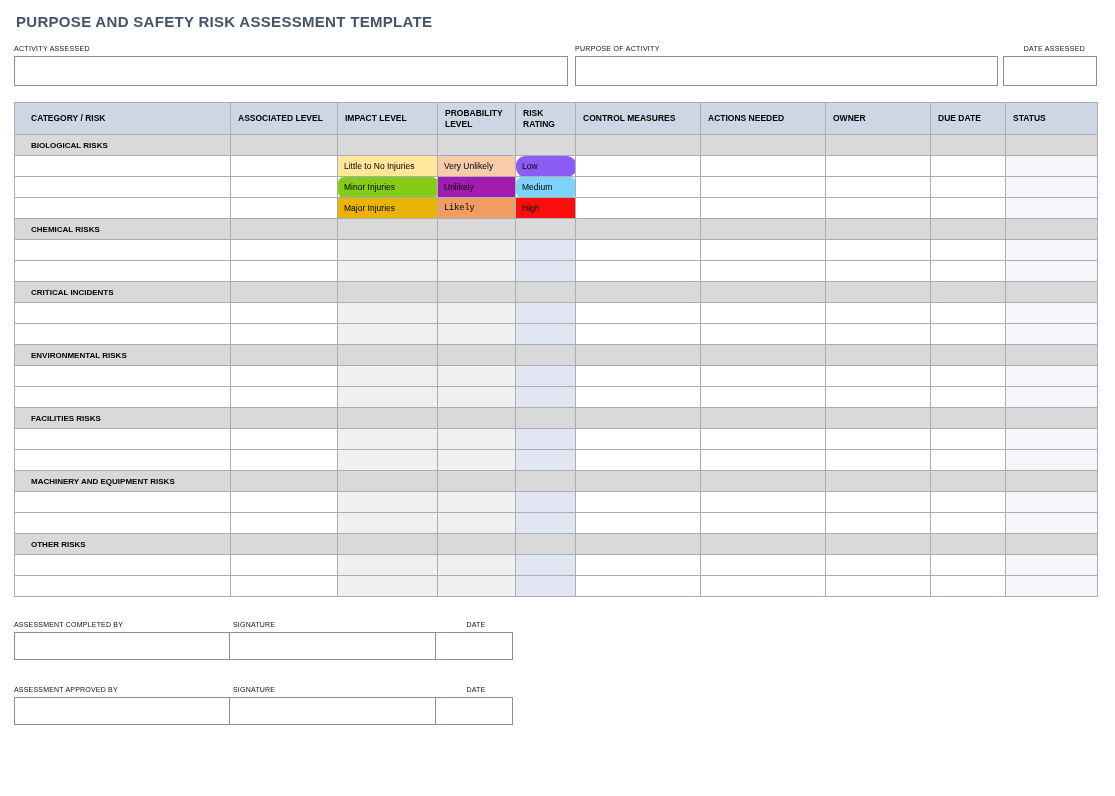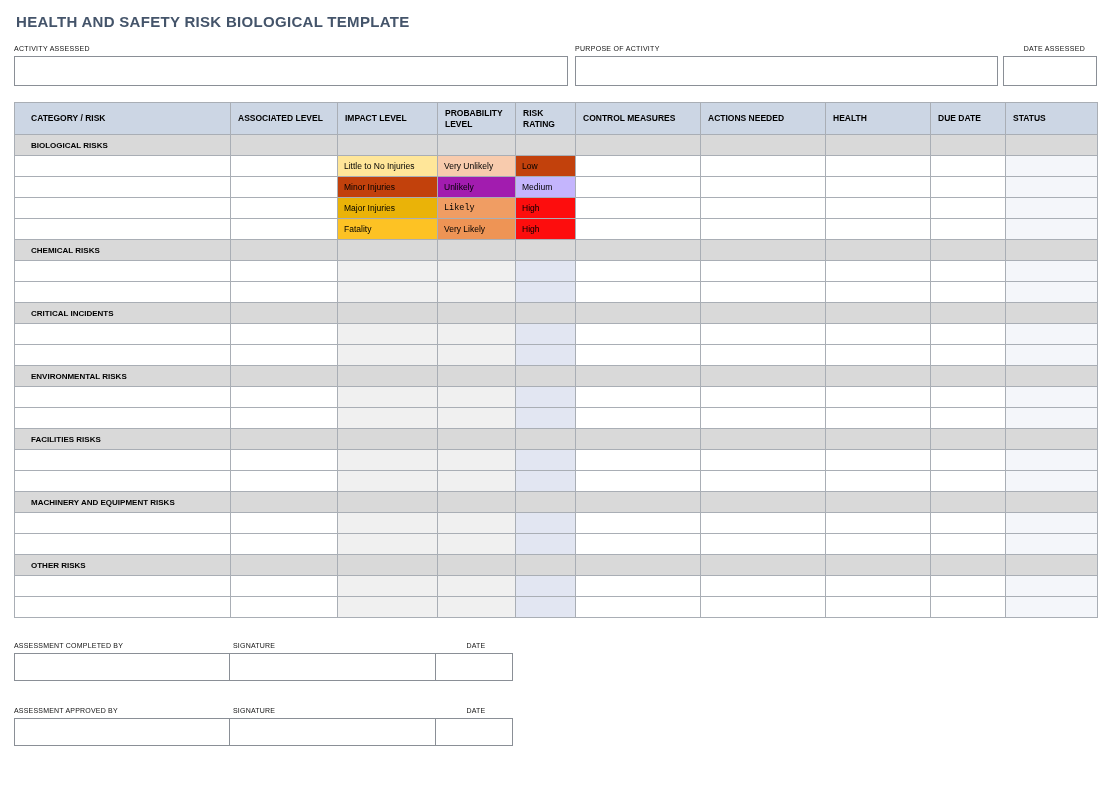--- a/index.html
+++ b/index.html
@@ -39,21 +39,21 @@
   .so-boxes{display:flex}
   .so-b{height:28px;border:1px solid var(--box-border);background:#fff}
   .so-b + .so-b{margin-left:-1px}
   .b1{width:216px}.b2{width:207px}.b3{width:78px}
 </style>
 </head>
 <body>
 
 <div class="page">
 
-  <div class="title">HEALTH AND SAFETY RISK BIOLOGICAL TEMPLATE</div>
+  <div class="title">PURPOSE AND SAFETY RISK ASSESSMENT TEMPLATE</div>
 
   <div class="fields">
     <div class="field f-activity">
       <div class="f-label">ACTIVITY ASSESSED</div>
       <div class="f-box"></div>
     </div>
     <div class="field f-purpose">
       <div class="f-label">PURPOSE OF ACTIVITY</div>
       <div class="f-box"></div>
     </div>
@@ -78,21 +78,21 @@
     </colgroup>
     <thead>
       <tr>
         <th class="c0">CATEGORY / RISK</th>
         <th>ASSOCIATED LEVEL</th>
         <th>IMPACT LEVEL</th>
         <th>PROBABILITY LEVEL</th>
         <th>RISK RATING</th>
         <th>CONTROL MEASURES</th>
         <th>ACTIONS NEEDED</th>
-        <th>HEALTH</th>
+        <th>OWNER</th>
         <th>DUE DATE</th>
         <th>STATUS</th>
       </tr>
     </thead>
     <tbody>
 
       <tr class="sec">
         <td class="c0">BIOLOGICAL RISKS</td>
         <td></td>
           <td></td>
@@ -103,56 +103,44 @@
           <td></td>
           <td></td>
           <td></td>
       </tr>
 
       <tr>
         <td class="c0"></td>
         <td></td>
         <td class="lg" style="background-color: rgb(255, 230, 153);">Little to No Injuries</td>
         <td class="lg" style="background-color: rgb(248, 203, 173);">Very Unlikely</td>
-        <td class="lg" style="background-color: #c2410c;">Low</td>
-        <td></td>
-          <td></td>
-          <td></td>
-          <td></td>
-          <td class="cs"></td>
-      </tr>
-      <tr>
-        <td class="c0"></td>
-        <td></td>
-        <td class="lg" style="background-color: #c2410c;">Minor Injuries</td>
+        <td class="lg" style="background-color: #8b5cf6; border-radius: 9px;">Low</td>
+        <td></td>
+          <td></td>
+          <td></td>
+          <td></td>
+          <td class="cs"></td>
+      </tr>
+      <tr>
+        <td class="c0"></td>
+        <td></td>
+        <td class="lg" style="background-color: #84cc16; border-radius: 6px;">Minor Injuries</td>
         <td class="lg" style="background-color: #a21caf;">Unlikely</td>
-        <td class="lg" style="background-color: #c4b5fd;">Medium</td>
+        <td class="lg" style="background-color: #7dd3fc; border-radius: 6px;">Medium</td>
         <td></td>
           <td></td>
           <td></td>
           <td></td>
           <td class="cs"></td>
       </tr>
       <tr>
         <td class="c0"></td>
         <td></td>
         <td class="lg" style="background-color: #eab308; margin-left: 12px;">Major Injuries</td>
         <td class="lg" style="background-color: rgb(240, 157, 99); font-family: Liberation Mono, monospace;">Likely</td>
-        <td class="lg" style="background-color: rgb(253, 13, 13);">High</td>
-        <td></td>
-          <td></td>
-          <td></td>
-          <td></td>
-          <td class="cs"></td>
-      </tr>
-      <tr>
-        <td class="c0"></td>
-        <td></td>
-        <td class="lg" style="background-color: rgb(253, 194, 36);">Fatality</td>
-        <td class="lg" style="background-color: rgb(238, 148, 85);">Very Likely</td>
         <td class="lg" style="background-color: rgb(253, 13, 13);">High</td>
         <td></td>
           <td></td>
           <td></td>
           <td></td>
           <td class="cs"></td>
       </tr>
 
       <tr class="sec">
         <td class="c0">CHEMICAL RISKS</td>

